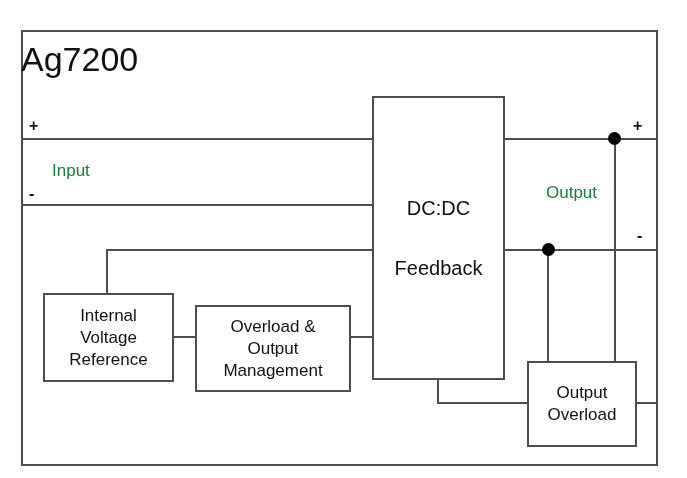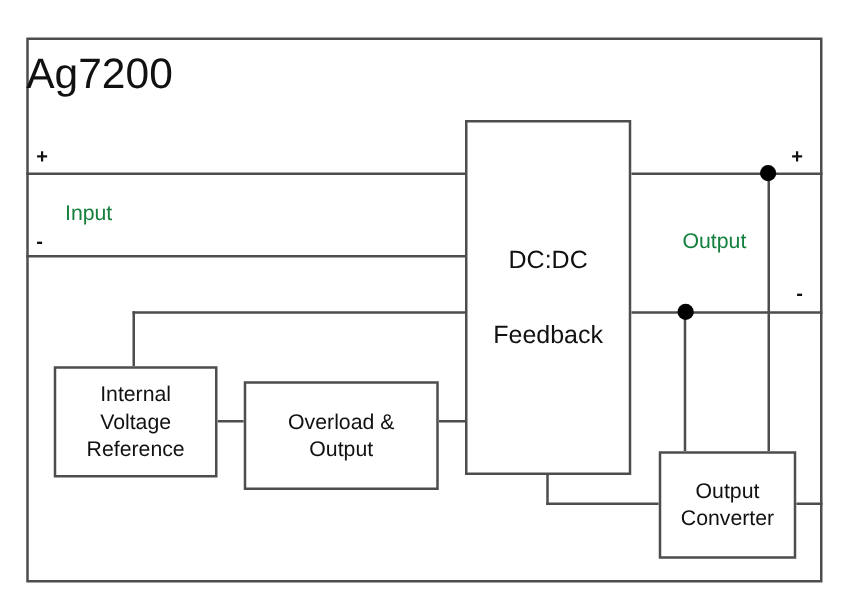--- a/index.html
+++ b/index.html
@@ -109,25 +109,26 @@
 
   <div class="block" style="left:43px; top:293px; width:127px; height:85px;">
     <span class="line">Internal</span>
     <span class="line">Voltage</span>
     <span class="line">Reference</span>
   </div>
 
   <div class="block" style="left:195px; top:293px; width:152px; height:83px;margin-top:12px;">
     <span class="line">Overload &amp;</span>
     <span class="line">Output</span>
+    <span class="line">Management</span>
   </div>
 
   <div class="block" style="left:527px; top:361px; width:106px; height:82px;">
     <span class="line">Output</span>
-    <span class="line">Converter</span>
+    <span class="line">Overload</span>
   </div>
 
   <div class="junction-dot" style="left:608px; top:132px;"></div>
   <div class="junction-dot" style="left:542px; top:243px;"></div>
 
   <div class="terminal" style="left:29px; top:116px;">+</div>
   <div class="terminal" style="left:29px; top:184px;">-</div>
   <div class="terminal" style="left:633px; top:116px;">+</div>
   <div class="terminal" style="left:637px; top:226px;">-</div>
 

